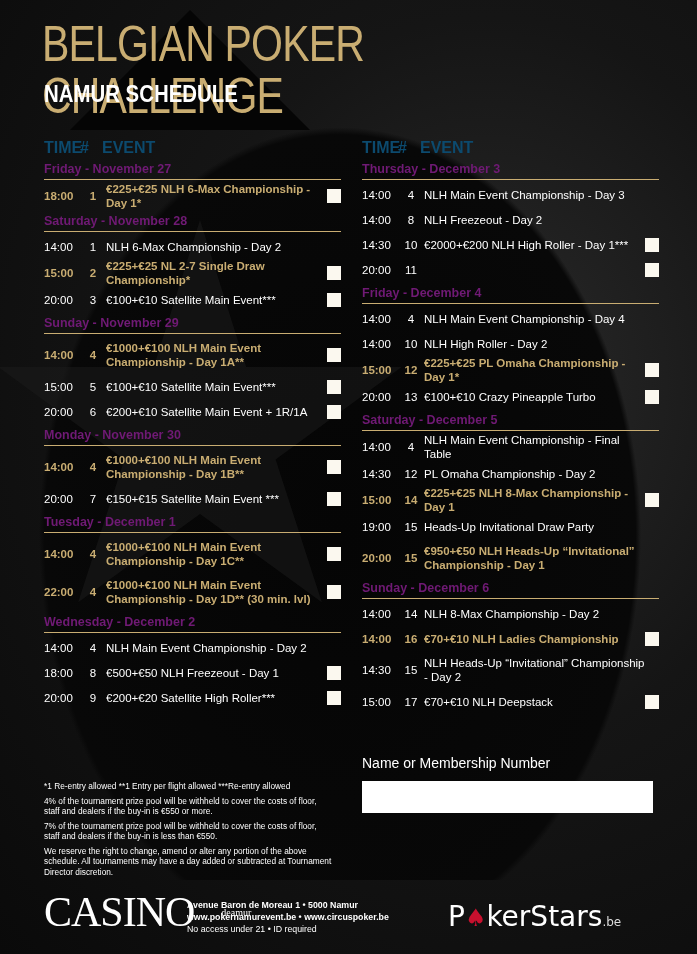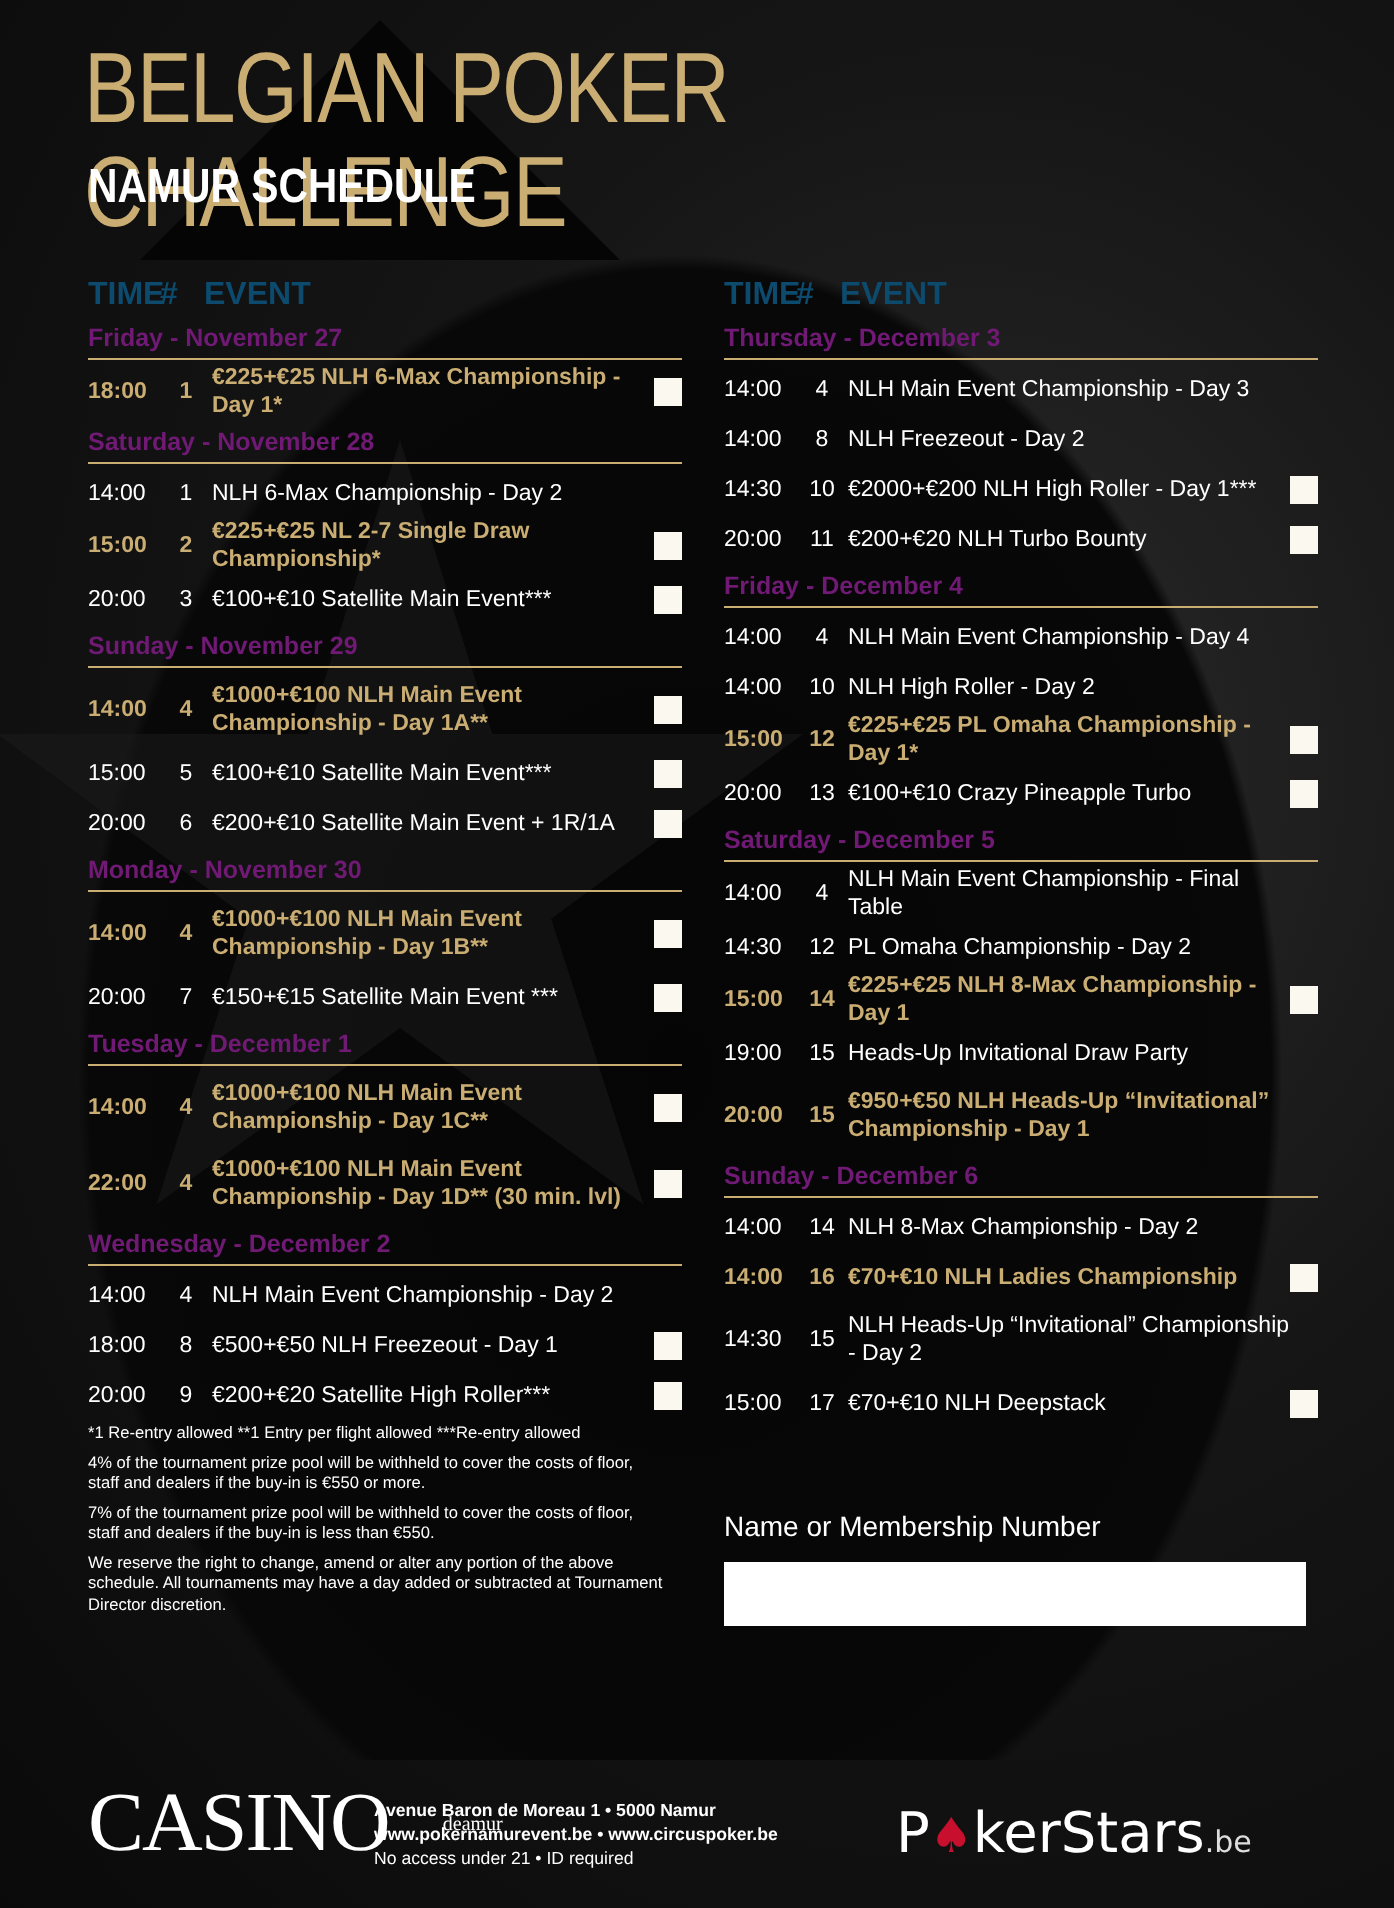--- a/index.html
+++ b/index.html
@@ -45,35 +45,35 @@
   .row { display:flex; align-items:center; font-size:11.5px; color:#fff; min-height:25px; position:relative; }
   .row.tall { min-height:38px; }
   .row .t { width:40px; flex:none; }
   .row .n { width:18px; flex:none; text-align:center; margin-right:4px; }
   .row .e { flex:1; line-height:14px; padding-right:12px; }
   .row.hl { color:#c9ad72; font-weight:bold; }
   .cb {
     position:absolute; right:0; top:50%; margin-top:-7px; width:14px; height:14px;
     background:#fbf8ef; border:none;
   }
-  .notes { position:absolute; left:44px; top:711px; width:290px; font-size:8.3px; line-height:10.5px; color:#fff; }
+  .notes { position:absolute; left:44px; top:781px; width:290px; font-size:8.3px; line-height:10.5px; color:#fff; }
   .notes p { margin:0 0 4px 0; }
   .member-label { position:absolute; left:362px; top:755px; font-size:14px; color:#fff; }
   .member-input {
     position:absolute; left:362px; top:781px; width:291px; height:32px;
     background:#fff; border:none; outline:none; padding:0; font-size:13px;
   }
   .casino { position:absolute; left:44px; top:882px; height:60px; display:flex; align-items:center;gap:29px; }
   .casino .c-big { font-family:"Liberation Serif", serif; font-size:42px; color:#fff; letter-spacing:-1px; }
   .casino .c-small { font-family:Liberation Serif, serif; font-size:10px; color:#fff; display:flex; flex-direction:row; margin-left:-2px;justify-content:flex-end; }
   .addr { position:absolute; left:187px; top:899px; font-size:8.8px; line-height:12px; color:#fff; }
   .addr .b { font-weight:bold; }
   .ps { position:absolute; left:448px; top:900px; font-size:28px; color:#fff; font-family:"DejaVu Sans", sans-serif; display:flex; align-items:baseline; }
   .ps .spade-ic { color:#c8102e; font-size:24px; }
-  .ps .be { font-size:15px; color:#ddd; }
+  .ps .be { font-size:12px; color:#ddd; }
 </style>
 </head>
 <body>
 
 <div class="bgshape spade"></div>
 <div class="bgshape tri"></div>
 <div class="star"></div>
 
 <div class="title">BELGIAN POKER CHALLENGE</div>
 <div class="subtitle">NAMUR SCHEDULE</div>
@@ -196,21 +196,20 @@
       </div>
       <div class="row">
         <span class="t">14:30</span>
         <span class="n">10</span>
         <span class="e">€2000+€200 NLH High Roller - Day 1***</span>
         <span class="cb"></span>
       </div>
       <div class="row">
         <span class="t">20:00</span>
         <span class="n">11</span>
-        <span class="e">€200+€20 NLH Turbo Bounty</span>
         <span class="cb"></span>
       </div>
       <div class="day">Friday - December 4</div>
       <div class="row">
         <span class="t">14:00</span>
         <span class="n">4</span>
         <span class="e">NLH Main Event Championship - Day 4</span>
       </div>
       <div class="row">
         <span class="t">14:00</span>

